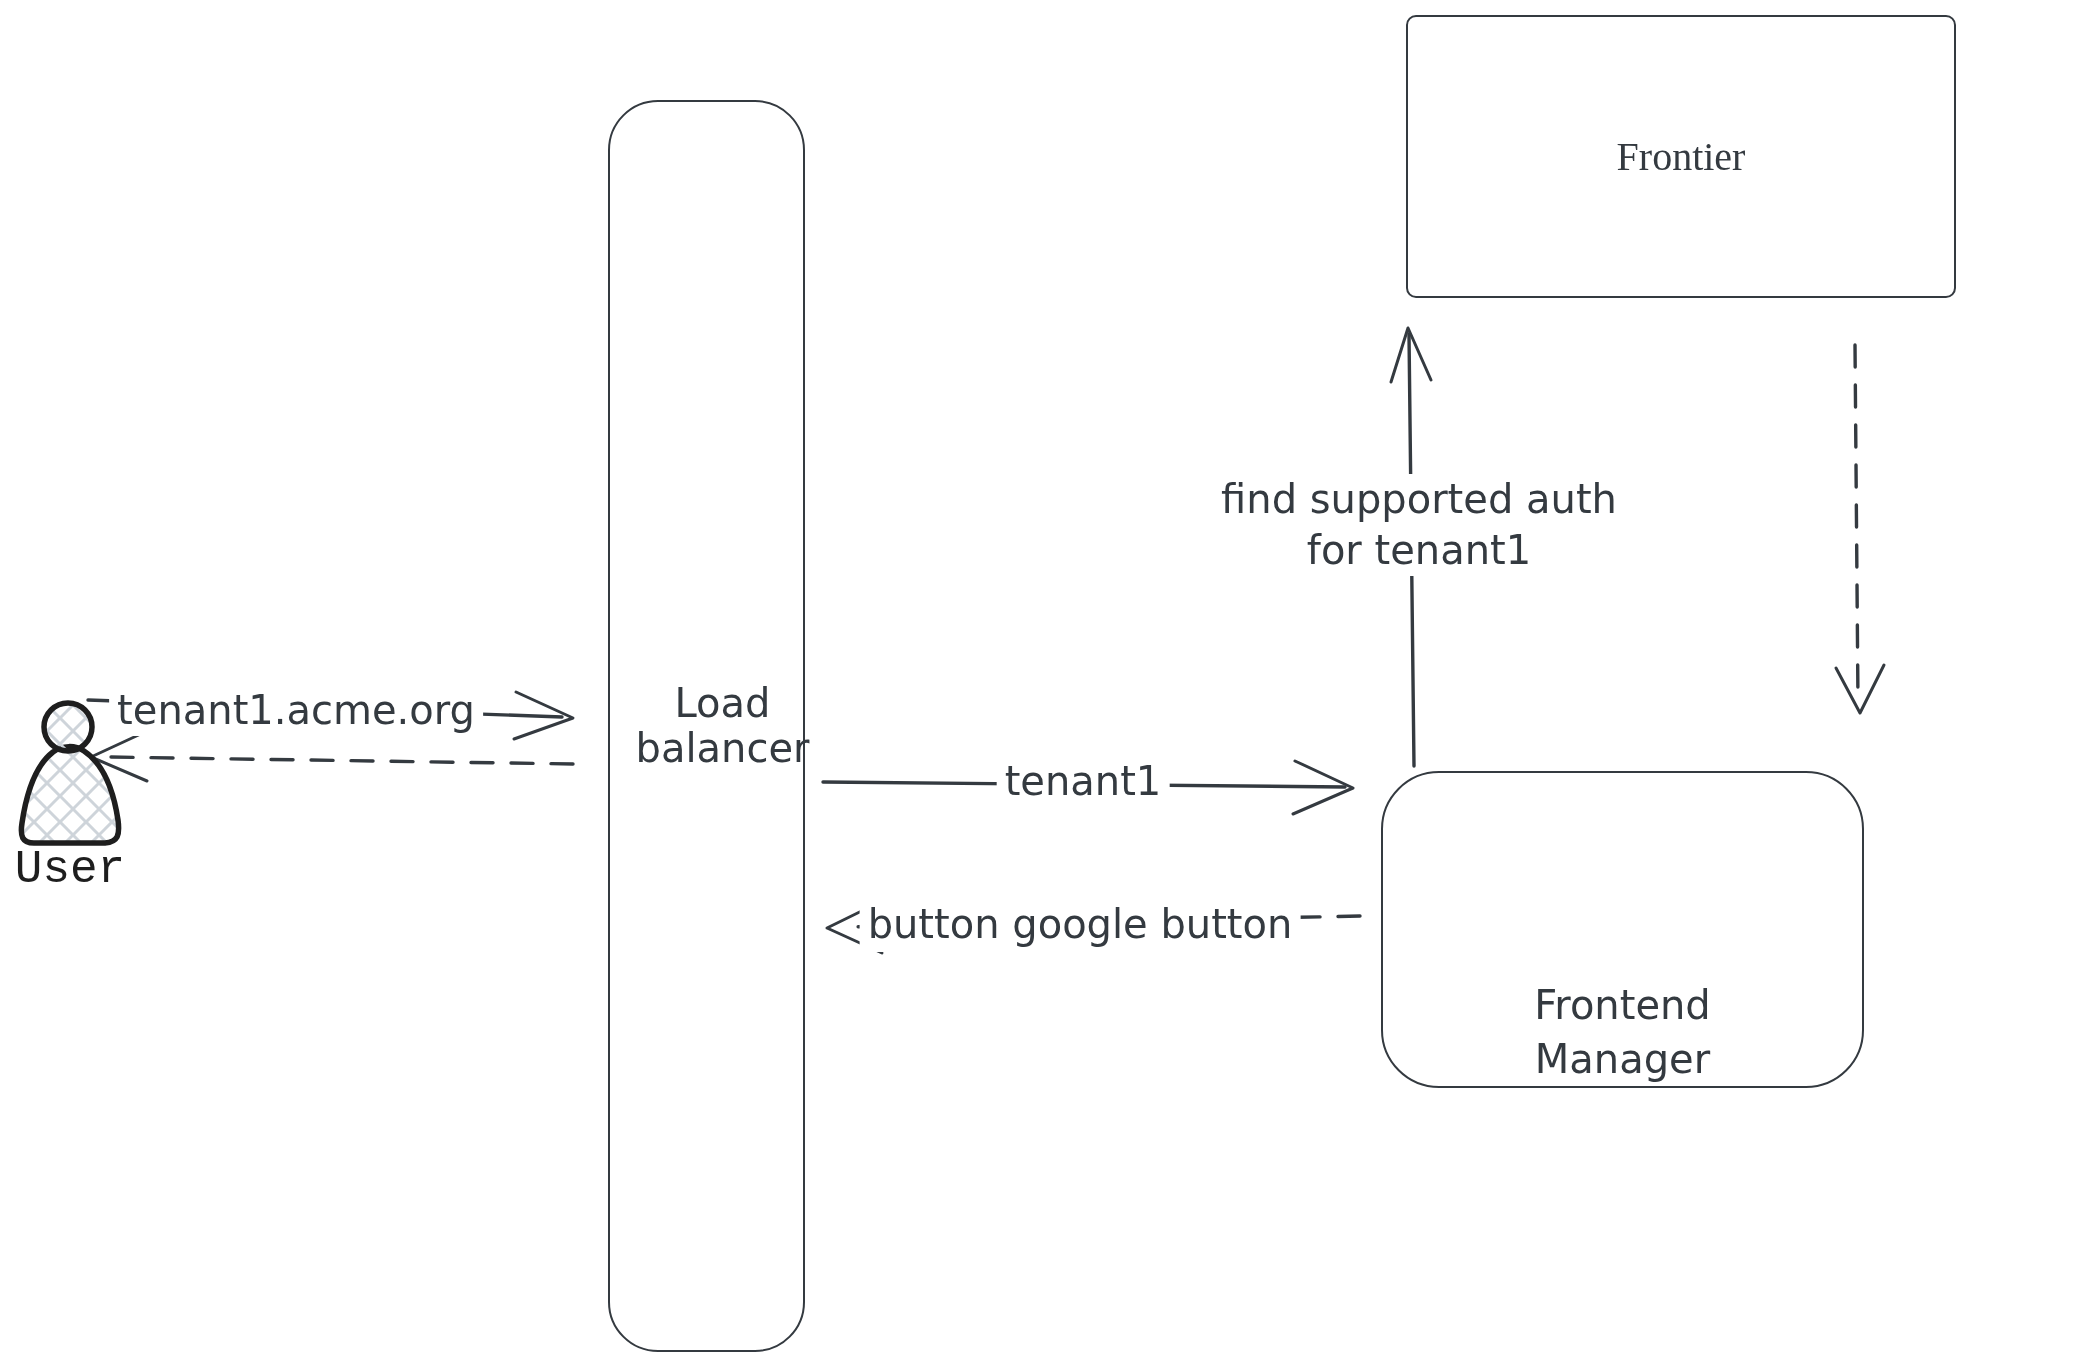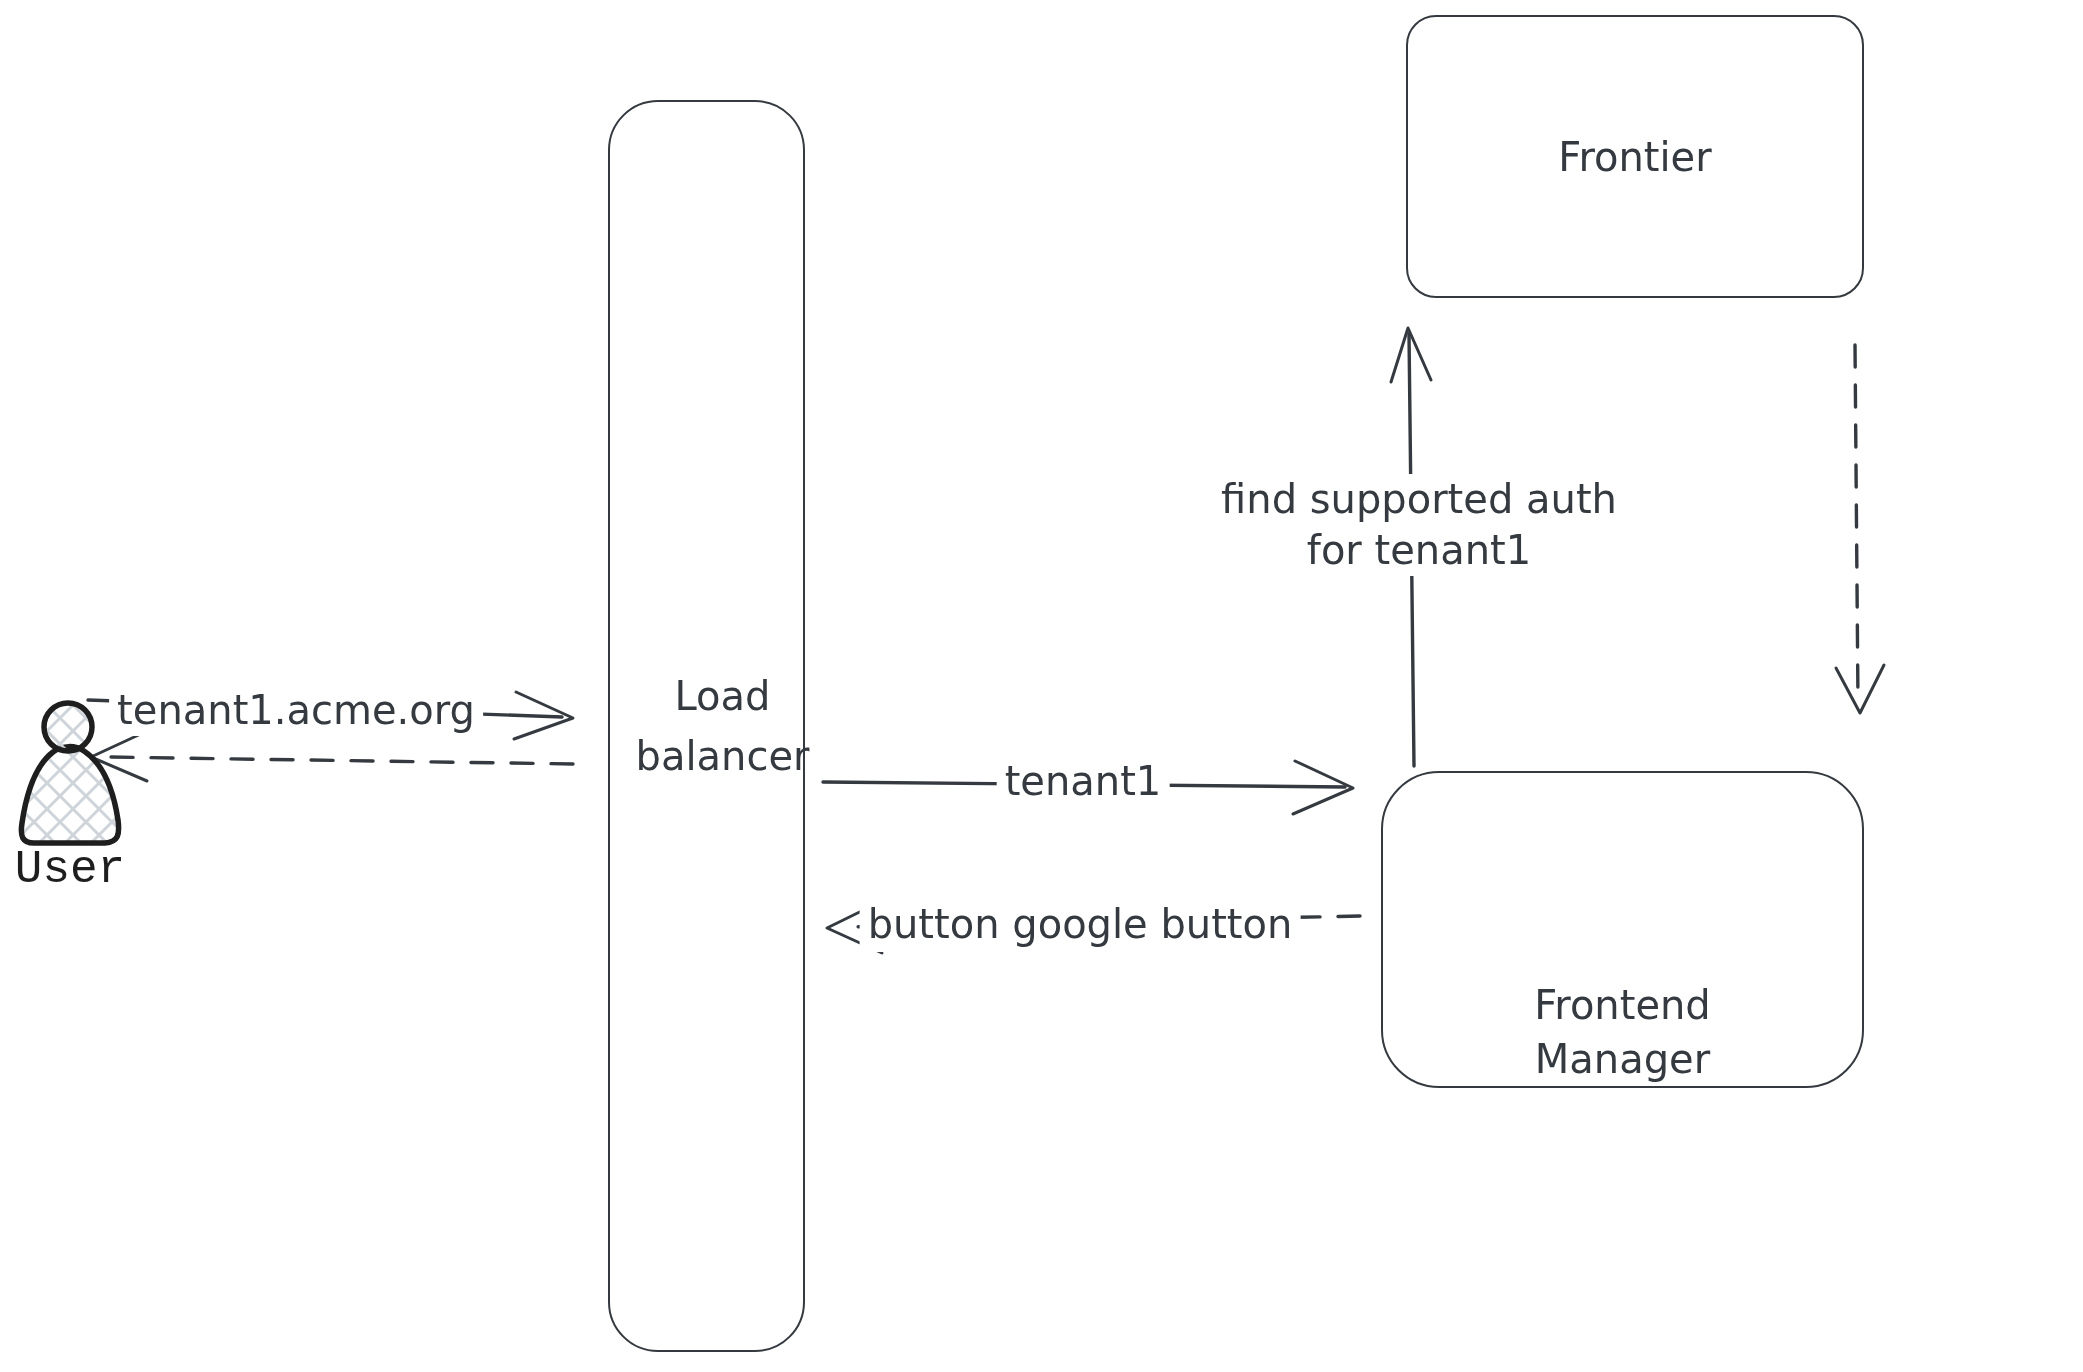--- a/index.html
+++ b/index.html
@@ -28,22 +28,22 @@
     background:var(--bg);
     border:2.5px solid var(--stroke);
     display:flex;align-items:center;justify-content:center;
     box-sizing:border-box;
   }
   .node-label{
     white-space:pre-line;text-align:center;
     font-size:40px;line-height:50px;color:var(--stroke);
   }
   #load-balancer{left:608px;top:100px;width:197px;height:1252px;border-radius:50px;}
-  #load-balancer .node-label{line-height:60px;margin-left:32px;}
-  #frontier{left:1406px;top:15px;width:458px;height:283px;border-radius:30px;}
+  #load-balancer .node-label{line-height:45px;margin-left:32px;}
+  #frontier{left:1406px;top:15px;width:550px;height:283px;border-radius:10px;font-family:Liberation Serif, serif;}
   #frontend-manager{left:1381px;top:771px;width:483px;height:317px;border-radius:58px;align-items:flex-end;}
   #frontend-manager .node-label{line-height:54px;}
   .edge-label{
     position:absolute;z-index:3;
     transform:translateX(-50%);
     background:var(--bg);
     padding:0 8px;
     white-space:pre-line;text-align:center;
     font-size:40px;line-height:52px;color:var(--stroke);
   }

